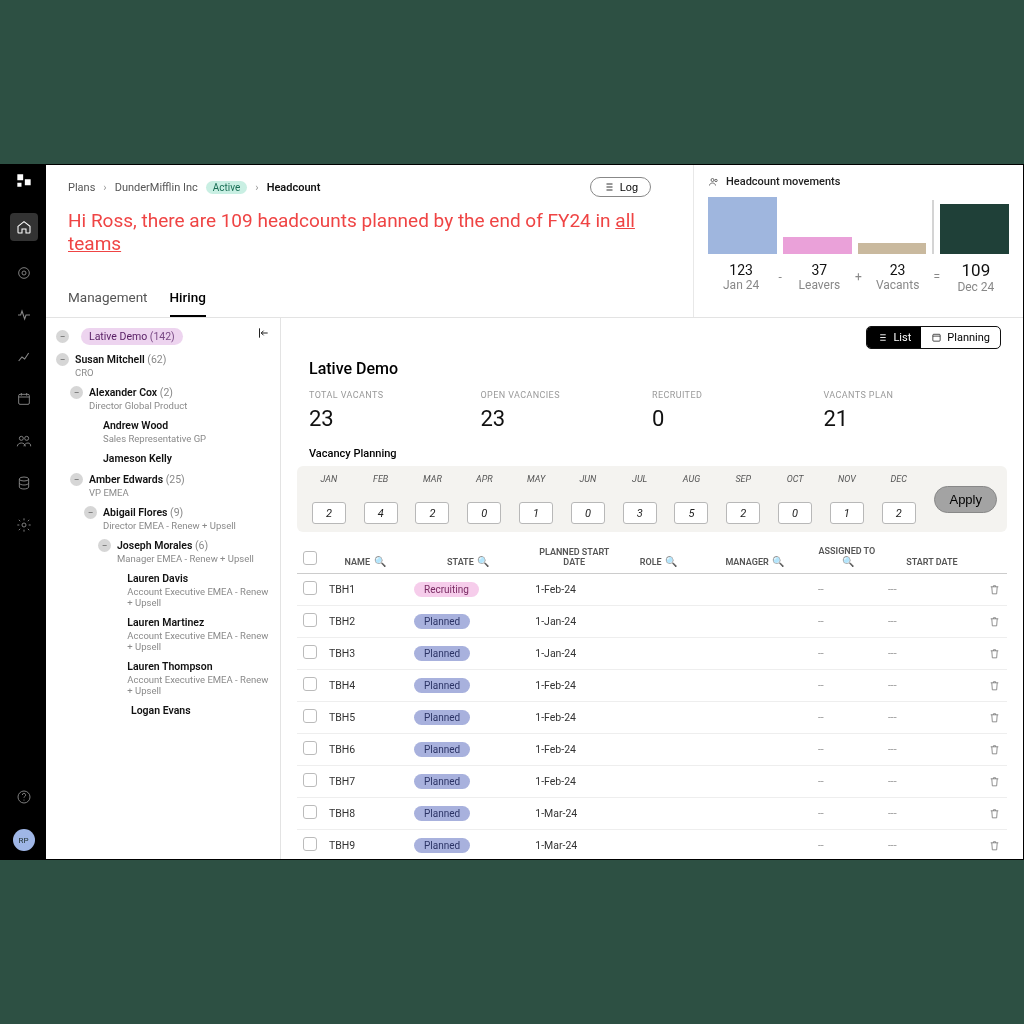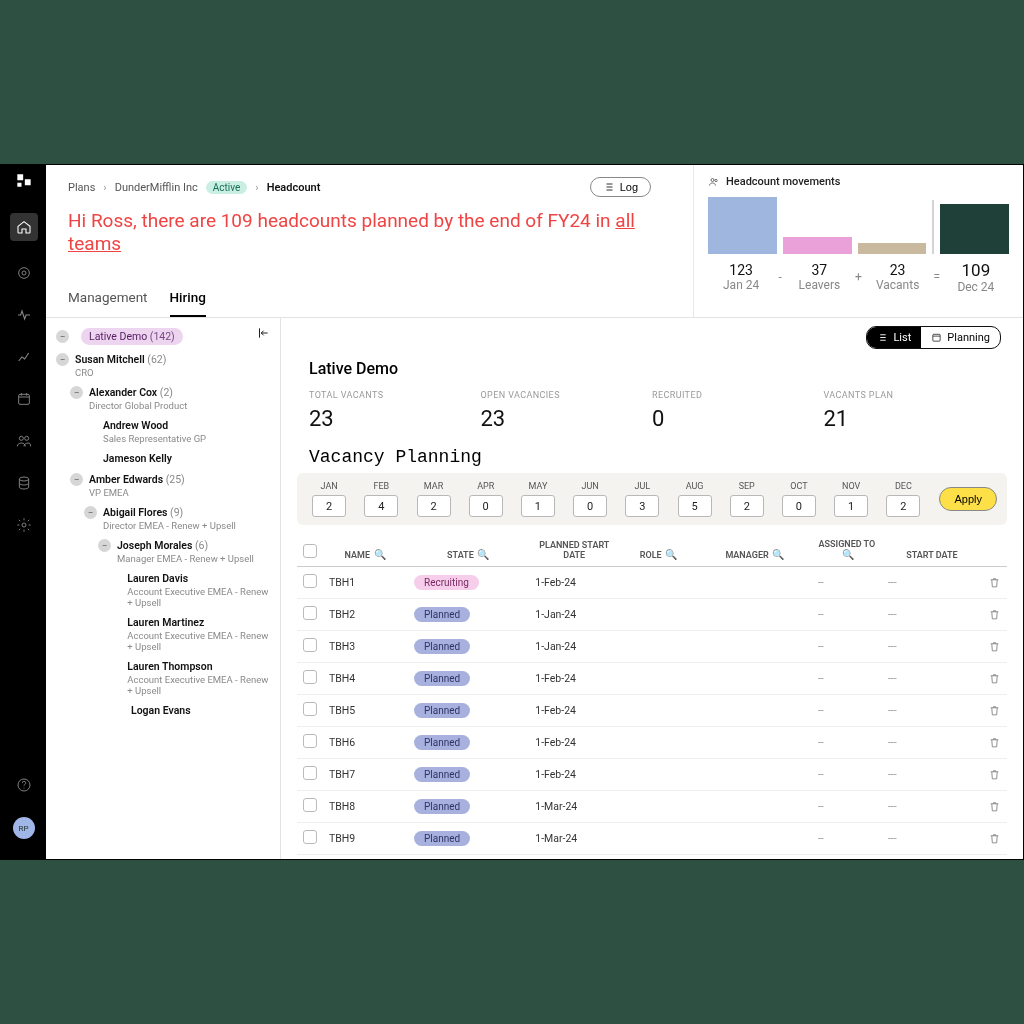--- a/index.html
+++ b/index.html
@@ -30,21 +30,21 @@
     align-items: center;
     padding-top: 6px;
     gap: 22px;
     color: #999;
     flex-shrink: 0;
   }
   .rail .logo { width: 20px; height: 20px; color: #fff; }
   .rail .nav-icon { width: 20px; height: 20px; display:flex; align-items:center; justify-content:center; cursor:pointer; color:#888; }
   .rail .nav-icon.active { background:#333; border-radius:4px; padding:4px; width:28px; height:28px; color:#fff; }
   .rail .spacer { flex: 1; }
-  .rail .avatar { width: 22px; height: 22px; border-radius: 50%; background: #9fb6e6; color: #233; font-size: 8px; display:flex; align-items:center; justify-content:center; margin-bottom: 20px; }
+  .rail .avatar { width: 22px; height: 22px; border-radius: 50%; background: #9fb6e6; color: #233; font-size: 8px; display:flex; align-items:center; justify-content:center; margin-bottom: 8px; }
 
   .main { flex:1; display:flex; flex-direction:column; min-width:0; }
 
   
   .header {
     display: flex;
     border-bottom: 1px solid #e3e3e3;
     gap: 20px;
   }
   .header-left {
@@ -105,39 +105,39 @@
   .node-toggle { width:13px; height:13px; border-radius:50%; background:#d6d6d6; color:#666; font-size:10px; display:inline-flex; align-items:center; justify-content:center; margin-right:6px; flex-shrink:0; cursor:pointer;}
   .tree ul { list-style:none; padding-left:16px; margin-top:4px; }
   .tree li { margin-top:8px; }
   .node-line { display:flex; align-items:flex-start; }
   .node-text .name { font-weight:600; font-size:10.5px; color:#111;}
   .node-text .count { color:#888; font-weight:400; }
   .node-text .title { font-size:9.5px; color:#8a8a8a; margin-top:1px; }
 
   .content-panel { flex:1; overflow:hidden; display:flex; flex-direction:column; min-width:0;}
   .view-toggle { display:flex; justify-content:flex-end; padding:8px 22px 0 22px; }
-  .vt-group { border:1px solid #111; border-radius:10px; overflow:hidden; display:flex; font-size:11px; }
+  .vt-group { border:1px solid #111; border-radius:5px; overflow:hidden; display:flex; font-size:11px; }
   .vt-group .seg { padding:4px 10px; display:flex; align-items:center; gap:5px; cursor:pointer; }
   .vt-group .seg.active { background:#000; color:#fff; }
   .panel-title { font-size:16px; font-weight:500; padding: 10px 28px 0 28px; }
   .kpi-row { display:flex; padding: 12px 28px 0 28px; gap:0; }
   .kpi { flex:1; }
   .kpi .lbl { font-size:9px; color:#9a9a9a; letter-spacing:0.4px; }
   .kpi .val { font-size:22px; color:#111; margin-top:6px; }
-  .section-label { font-size:18px; font-weight:500; padding: 16px 28px 6px 28px; font-family: Liberation Mono, monospace; }
+  .section-label { font-size:11px; font-weight:500; padding: 16px 28px 6px 28px; }
 
   .months-bar {
     margin: 0 16px; background:#f4f3f0; border-radius:6px; padding:8px 10px;
     display:flex; align-items:center; gap:10px;
   }
-  .month-cell { display:flex; flex-direction:column; align-items:center; gap:4px; flex:1; }
+  .month-cell { display:flex; flex-direction:column; align-items:center; gap:18px; flex:1;font-style:italic; }
   .month-cell .m-lbl { font-size:9px; color:#555; }
   .month-cell .m-box { width:34px; height:22px; border:1px solid #b8b8b8; border-radius:3px; background:#fff;
     display:flex; align-items:center; justify-content:center; font-size:11px; color:#222; }
-  .apply-btn { border:1px solid #888; border-radius:14px; background:#fde047; padding:5px 14px; font-size:11px; cursor:pointer; margin-left:4px;}
+  .apply-btn { border:1px solid #888; border-radius:14px; background:#a3a3a3; padding:5px 14px; font-size:13px; cursor:pointer; margin-left:4px;}
 
   .grid {
     margin-top:6px; flex:1; overflow:auto; font-size:10.5px;
     padding: 0 16px 0 16px;
   }
   table { width:100%; border-collapse:collapse; }
   thead th {
     text-align:center; font-size:9px; color:#555; font-weight:600; padding:8px 6px 6px 6px;
     border-bottom:1.5px solid #ccc; vertical-align:bottom;
   }

